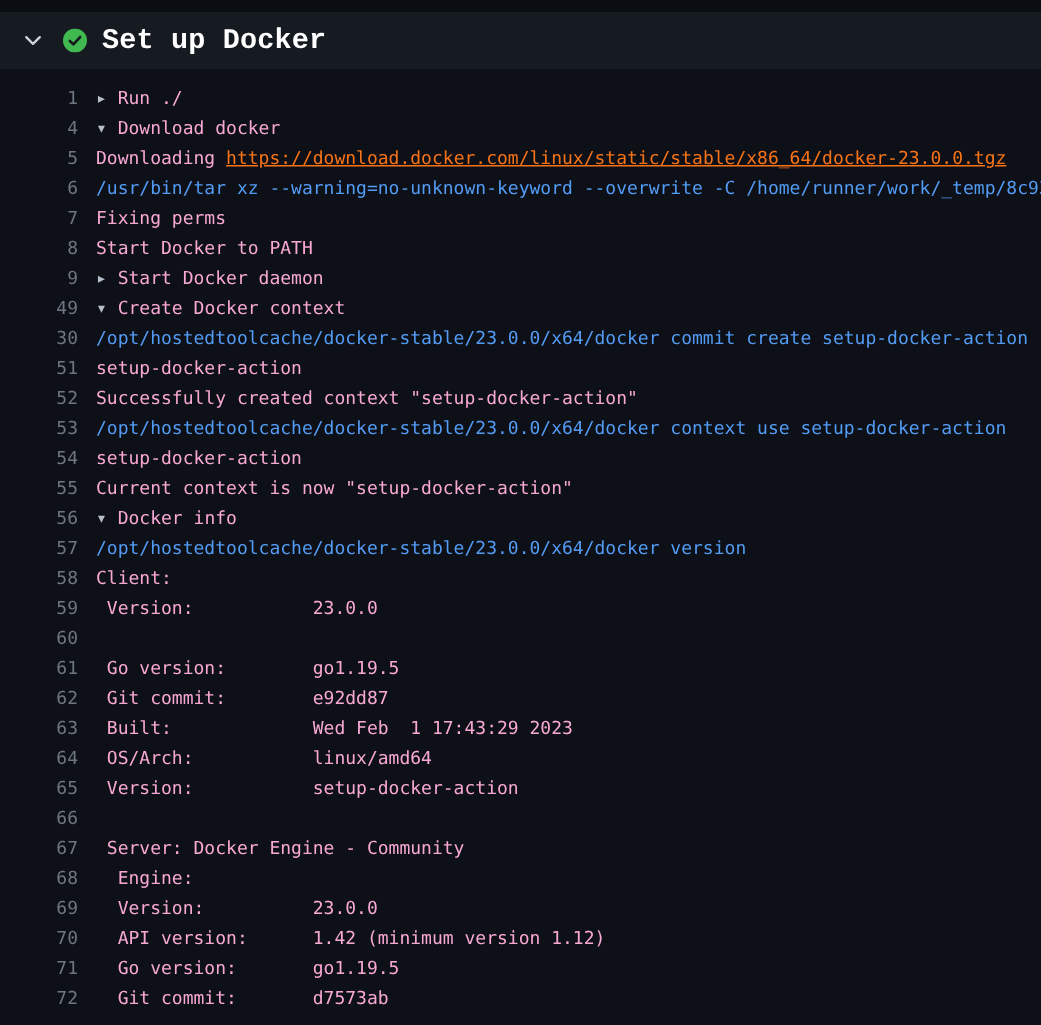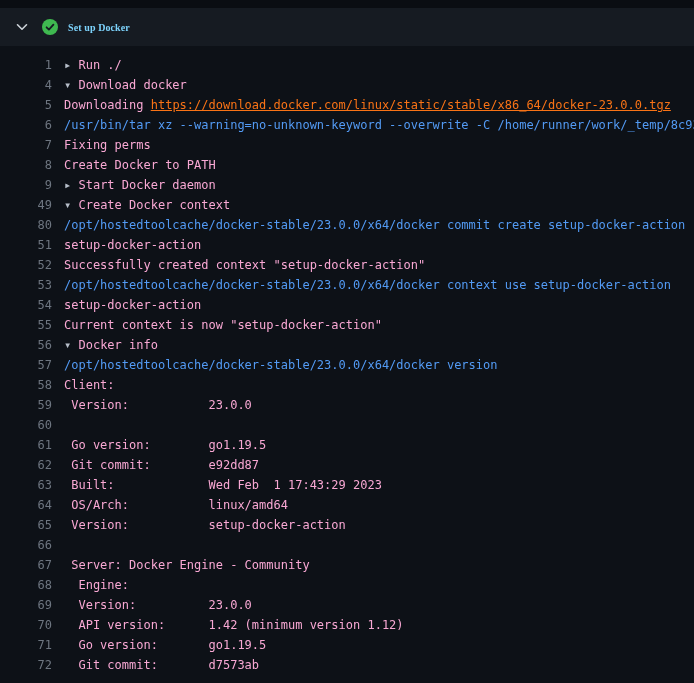--- a/index.html
+++ b/index.html
@@ -15,23 +15,23 @@
     height: 38px;
     background: #161b22;
     display: flex;
     align-items: center;
     padding: 0 14px;
     cursor: pointer;
   }
   .chev { display: inline-flex; align-items: center; color: #ced4da; margin-right: 12px; }
   .check { display: inline-flex; align-items: center; margin-right: 10px; }
   .step-title {
-    color: #7dd3fc;
-    font-family: Liberation Serif, serif;
-    font-size: 10px;
+    color: #ffffff;
+    font-family: Liberation Mono, monospace;
+    font-size: 19px;
     font-weight: 600;
     letter-spacing: .1px;
   }
   .log { padding-top: 9px; }
   .row {
     display: flex;
     height: 20px;
     line-height: 20px;
     font-size: 12px;
     white-space: pre;
@@ -71,24 +71,24 @@
     </span>
     <span class="step-title">Set up Docker</span>
   </div>
 
   <div class="log">
       <div class="row"><span class="num">1</span><span class="txt group"><span class="arrow">▸ </span><span class="plain">Run ./</span></span></div>
       <div class="row"><span class="num">4</span><span class="txt group"><span class="arrow">▾ </span><span class="plain">Download docker</span></span></div>
       <div class="row"><span class="num">5</span><span class="txt"><span class="plain">Downloading </span><span class="link">https://download.docker.com/linux/static/stable/x86_64/docker-23.0.0.tgz</span></span></div>
       <div class="row"><span class="num">6</span><span class="txt"><span class="cmd">/usr/bin/tar xz --warning=no-unknown-keyword --overwrite -C /home/runner/work/_temp/8c93</span></span></div>
       <div class="row"><span class="num">7</span><span class="txt"><span class="plain">Fixing perms</span></span></div>
-      <div class="row"><span class="num">8</span><span class="txt"><span class="plain">Create Docker to PATH</span></span></div>
+      <div class="row"><span class="num">8</span><span class="txt"><span class="plain">Start Docker to PATH</span></span></div>
       <div class="row"><span class="num">9</span><span class="txt group"><span class="arrow">▸ </span><span class="plain">Start Docker daemon</span></span></div>
       <div class="row"><span class="num">49</span><span class="txt group"><span class="arrow">▾ </span><span class="plain">Create Docker context</span></span></div>
-      <div class="row"><span class="num">80</span><span class="txt"><span class="cmd">/opt/hostedtoolcache/docker-stable/23.0.0/x64/docker commit create setup-docker-action</span></span></div>
+      <div class="row"><span class="num">30</span><span class="txt"><span class="cmd">/opt/hostedtoolcache/docker-stable/23.0.0/x64/docker commit create setup-docker-action</span></span></div>
       <div class="row"><span class="num">51</span><span class="txt"><span class="plain">setup-docker-action</span></span></div>
       <div class="row"><span class="num">52</span><span class="txt"><span class="plain">Successfully created context "setup-docker-action"</span></span></div>
       <div class="row"><span class="num">53</span><span class="txt"><span class="cmd">/opt/hostedtoolcache/docker-stable/23.0.0/x64/docker context use setup-docker-action</span></span></div>
       <div class="row"><span class="num">54</span><span class="txt"><span class="plain">setup-docker-action</span></span></div>
       <div class="row"><span class="num">55</span><span class="txt"><span class="plain">Current context is now "setup-docker-action"</span></span></div>
       <div class="row"><span class="num">56</span><span class="txt group"><span class="arrow">▾ </span><span class="plain">Docker info</span></span></div>
       <div class="row"><span class="num">57</span><span class="txt"><span class="cmd">/opt/hostedtoolcache/docker-stable/23.0.0/x64/docker version</span></span></div>
       <div class="row"><span class="num">58</span><span class="txt"><span class="plain">Client:</span></span></div>
       <div class="row"><span class="num">59</span><span class="txt"><span class="plain"> Version:           23.0.0</span></span></div>
       <div class="row"><span class="num">60</span></div>

